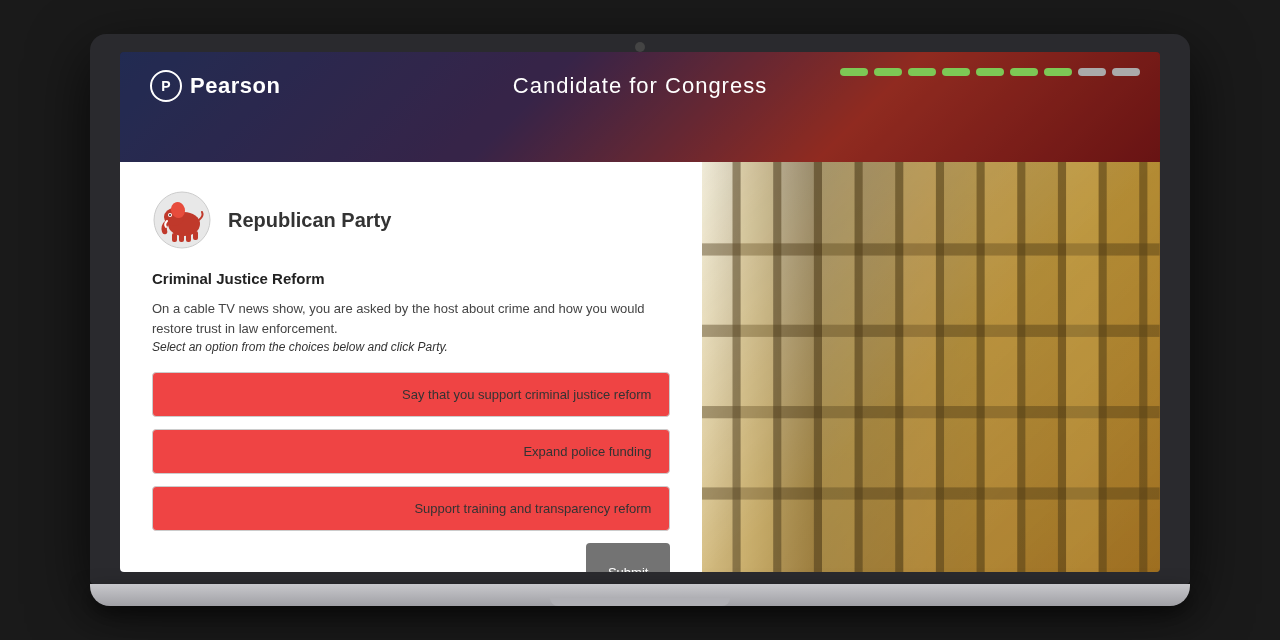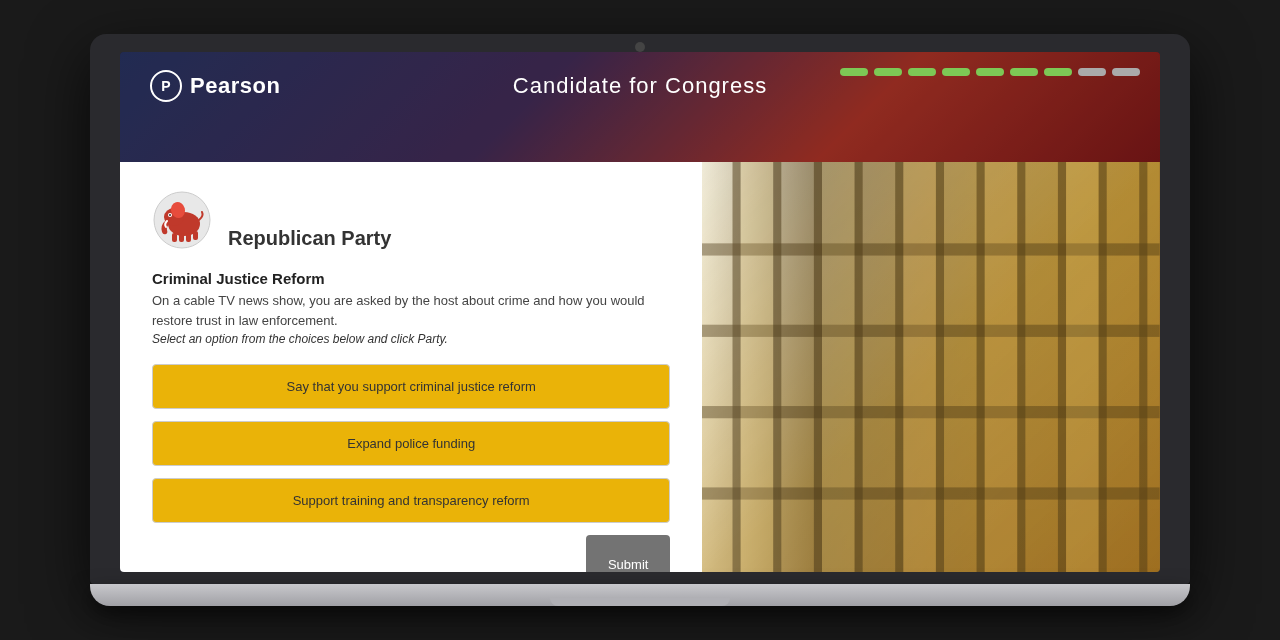--- a/index.html
+++ b/index.html
@@ -168,37 +168,37 @@
     
     .jail-bars {
       position: absolute;
       top: 0; left: 0; right: 0; bottom: 0;
       opacity: 0.85;
     }
 
     
     .party-header {
       display: flex;
-      align-items: flex-end;
+      align-items: center;
       gap: 16px;
       margin-bottom: 20px;
       padding-bottom: 0;
     }
 
     .party-name {
       font-size: 20px;
       font-weight: 600;
       color: #333;
     }
 
     .section-title {
       font-size: 15px;
       font-weight: 700;
       color: #222;
-      margin-bottom: 4px;
+      margin-bottom: 12px;
     }
 
     .section-desc {
       font-size: 13px;
       color: #444;
       line-height: 1.5;
       margin-bottom: 2px;
     }
 
     .section-instruction {
@@ -207,22 +207,22 @@
       color: #333;
       margin-bottom: 18px;
     }
 
     .option-btn {
       display: block;
       width: 100%;
       padding: 14px 18px;
       border: 1px solid #ccc;
       border-radius: 4px;
-      background: #eab308;
-      text-align: center;
+      background: #ef4444;
+      text-align: right;
       font-size: 13px;
       color: #333;
       cursor: pointer;
       margin-bottom: 12px;
       transition: background 0.15s;
     }
 
     .submit-area {
       text-align: right;
       margin-top: 6px;

